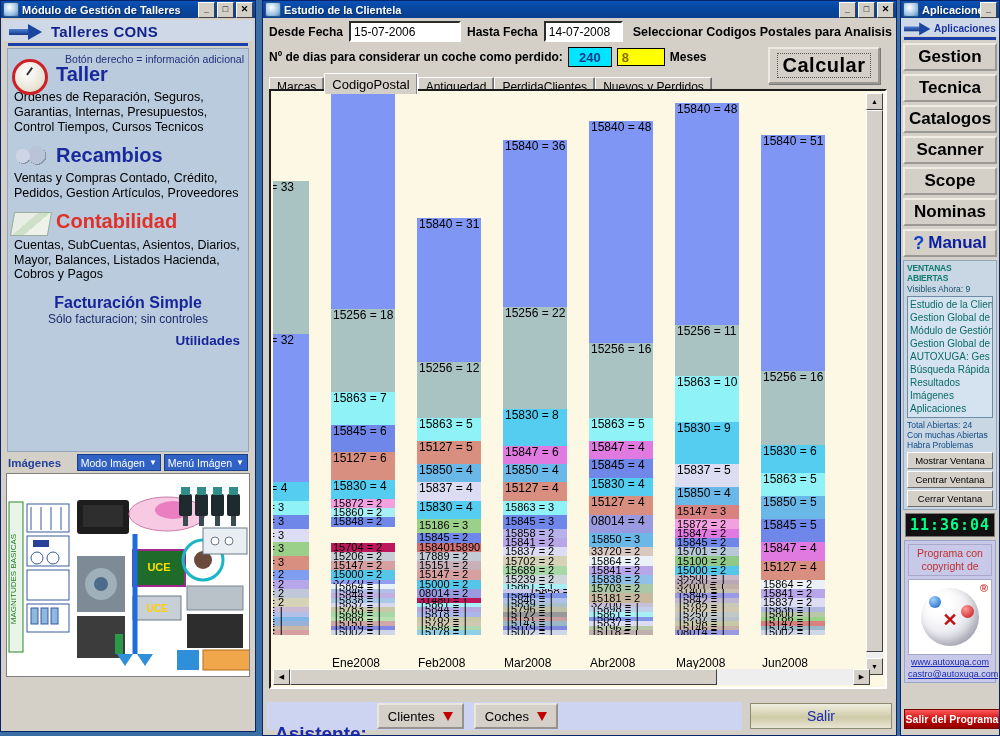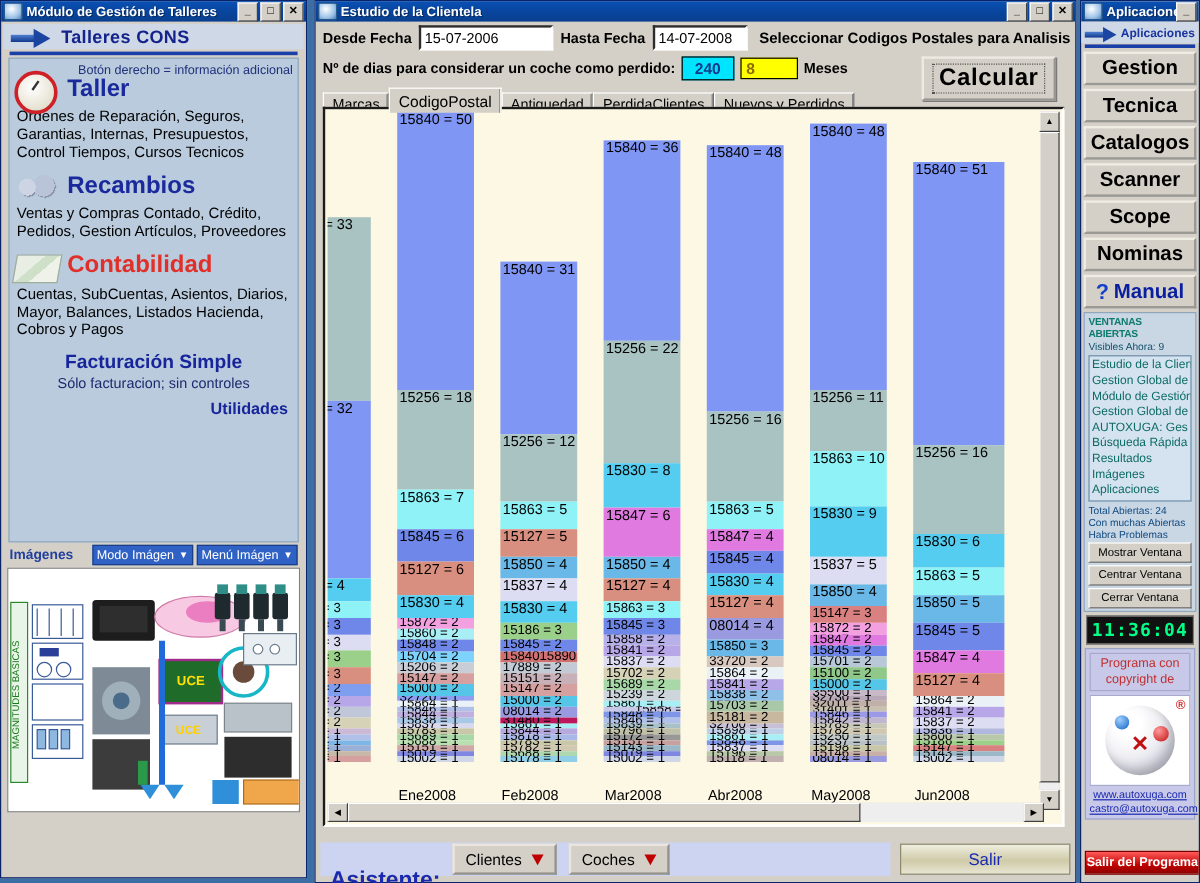--- a/index.html
+++ b/index.html
@@ -452,21 +452,21 @@
               </div>
               <div class="seg tiny" style="height: 9.26496px; background: rgb(242, 160, 224);">
                 <span style="top: -1.86752px;">15872 = 2</span>
               </div>
               <div class="seg tiny" style="height: 9.26496px; background: rgb(168, 238, 245);">
                 <span style="top: -1.86752px;">15860 = 2</span>
               </div>
               <div class="seg tiny" style="height: 9.26496px; background: rgb(111, 135, 232);">
                 <span style="top: -1.86752px;">15848 = 2</span>
               </div>
-              <div class="seg tiny" style="height: 9.26496px; background: #7dd3fc;">
+              <div class="seg tiny" style="height: 9.26496px; background: #be185d; margin-top: 16px;">
                 <span style="top: -1.86752px;">15704 = 2</span>
               </div>
               <div class="seg tiny" style="height: 9.26496px; background: rgb(201, 205, 214);">
                 <span style="top: -1.86752px;">15206 = 2</span>
               </div>
               <div class="seg tiny" style="height: 9.26496px; background: rgb(214, 160, 160);">
                 <span style="top: -1.86752px;">15147 = 2</span>
               </div>
               <div class="seg tiny" style="height: 9.26496px; background: rgb(85, 198, 232);">
                 <span style="top: -1.86752px;">15000 = 2</span>
@@ -582,21 +582,21 @@
             <div class="col" style="left: 230px; width: 64px;">
               <div class="seg" style="height: 166.769px; background: rgb(127, 150, 245);">
                 <span>15840 = 36</span>
               </div>
               <div class="seg" style="height: 101.915px; background: rgb(169, 194, 194);">
                 <span>15256 = 22</span>
               </div>
               <div class="seg" style="height: 37.0598px; background: rgb(85, 205, 240);">
                 <span>15830 = 8</span>
               </div>
-              <div class="seg" style="height: 41px; background: rgb(224, 122, 224);">
+              <div class="seg" style="height: 18px; background: rgb(224, 122, 224);">
                 <span>15847 = 6</span>
               </div>
               <div class="seg" style="height: 18.5299px; background: rgb(106, 184, 232);">
                 <span>15850 = 4</span>
               </div>
               <div class="seg" style="height: 18.5299px; background: rgb(217, 143, 127);">
                 <span>15127 = 4</span>
               </div>
               <div class="seg tiny" style="height: 13.8974px; background: rgb(143, 242, 247);">
                 <span style="top: 0px;">15863 = 3</span>
@@ -797,21 +797,21 @@
               <div class="seg tiny" style="height: 4.63248px; background: rgb(200, 200, 168);">
                 <span style="top: -4.18376px;">15198 = 1</span>
               </div>
               <div class="seg tiny" style="height: 4.63248px; background: rgb(200, 176, 168);">
                 <span style="top: -4.18376px;">15146 = 1</span>
               </div>
               <div class="seg tiny" style="height: 4.63248px; background: rgb(154, 154, 224);">
                 <span style="top: -4.18376px;">08014 = 1</span>
               </div>
             </div>
-            <div class="col" style="left: 488px; width: 76px;">
+            <div class="col" style="left: 488px; width: 64px;">
               <div class="seg" style="height: 236.256px; background: rgb(127, 150, 245);">
                 <span>15840 = 51</span>
               </div>
               <div class="seg" style="height: 74.1197px; background: rgb(169, 194, 194);">
                 <span>15256 = 16</span>
               </div>
               <div class="seg" style="height: 27.7949px; background: rgb(85, 205, 240);">
                 <span>15830 = 6</span>
               </div>
               <div class="seg" style="height: 23.1624px; background: rgb(143, 242, 247);">

